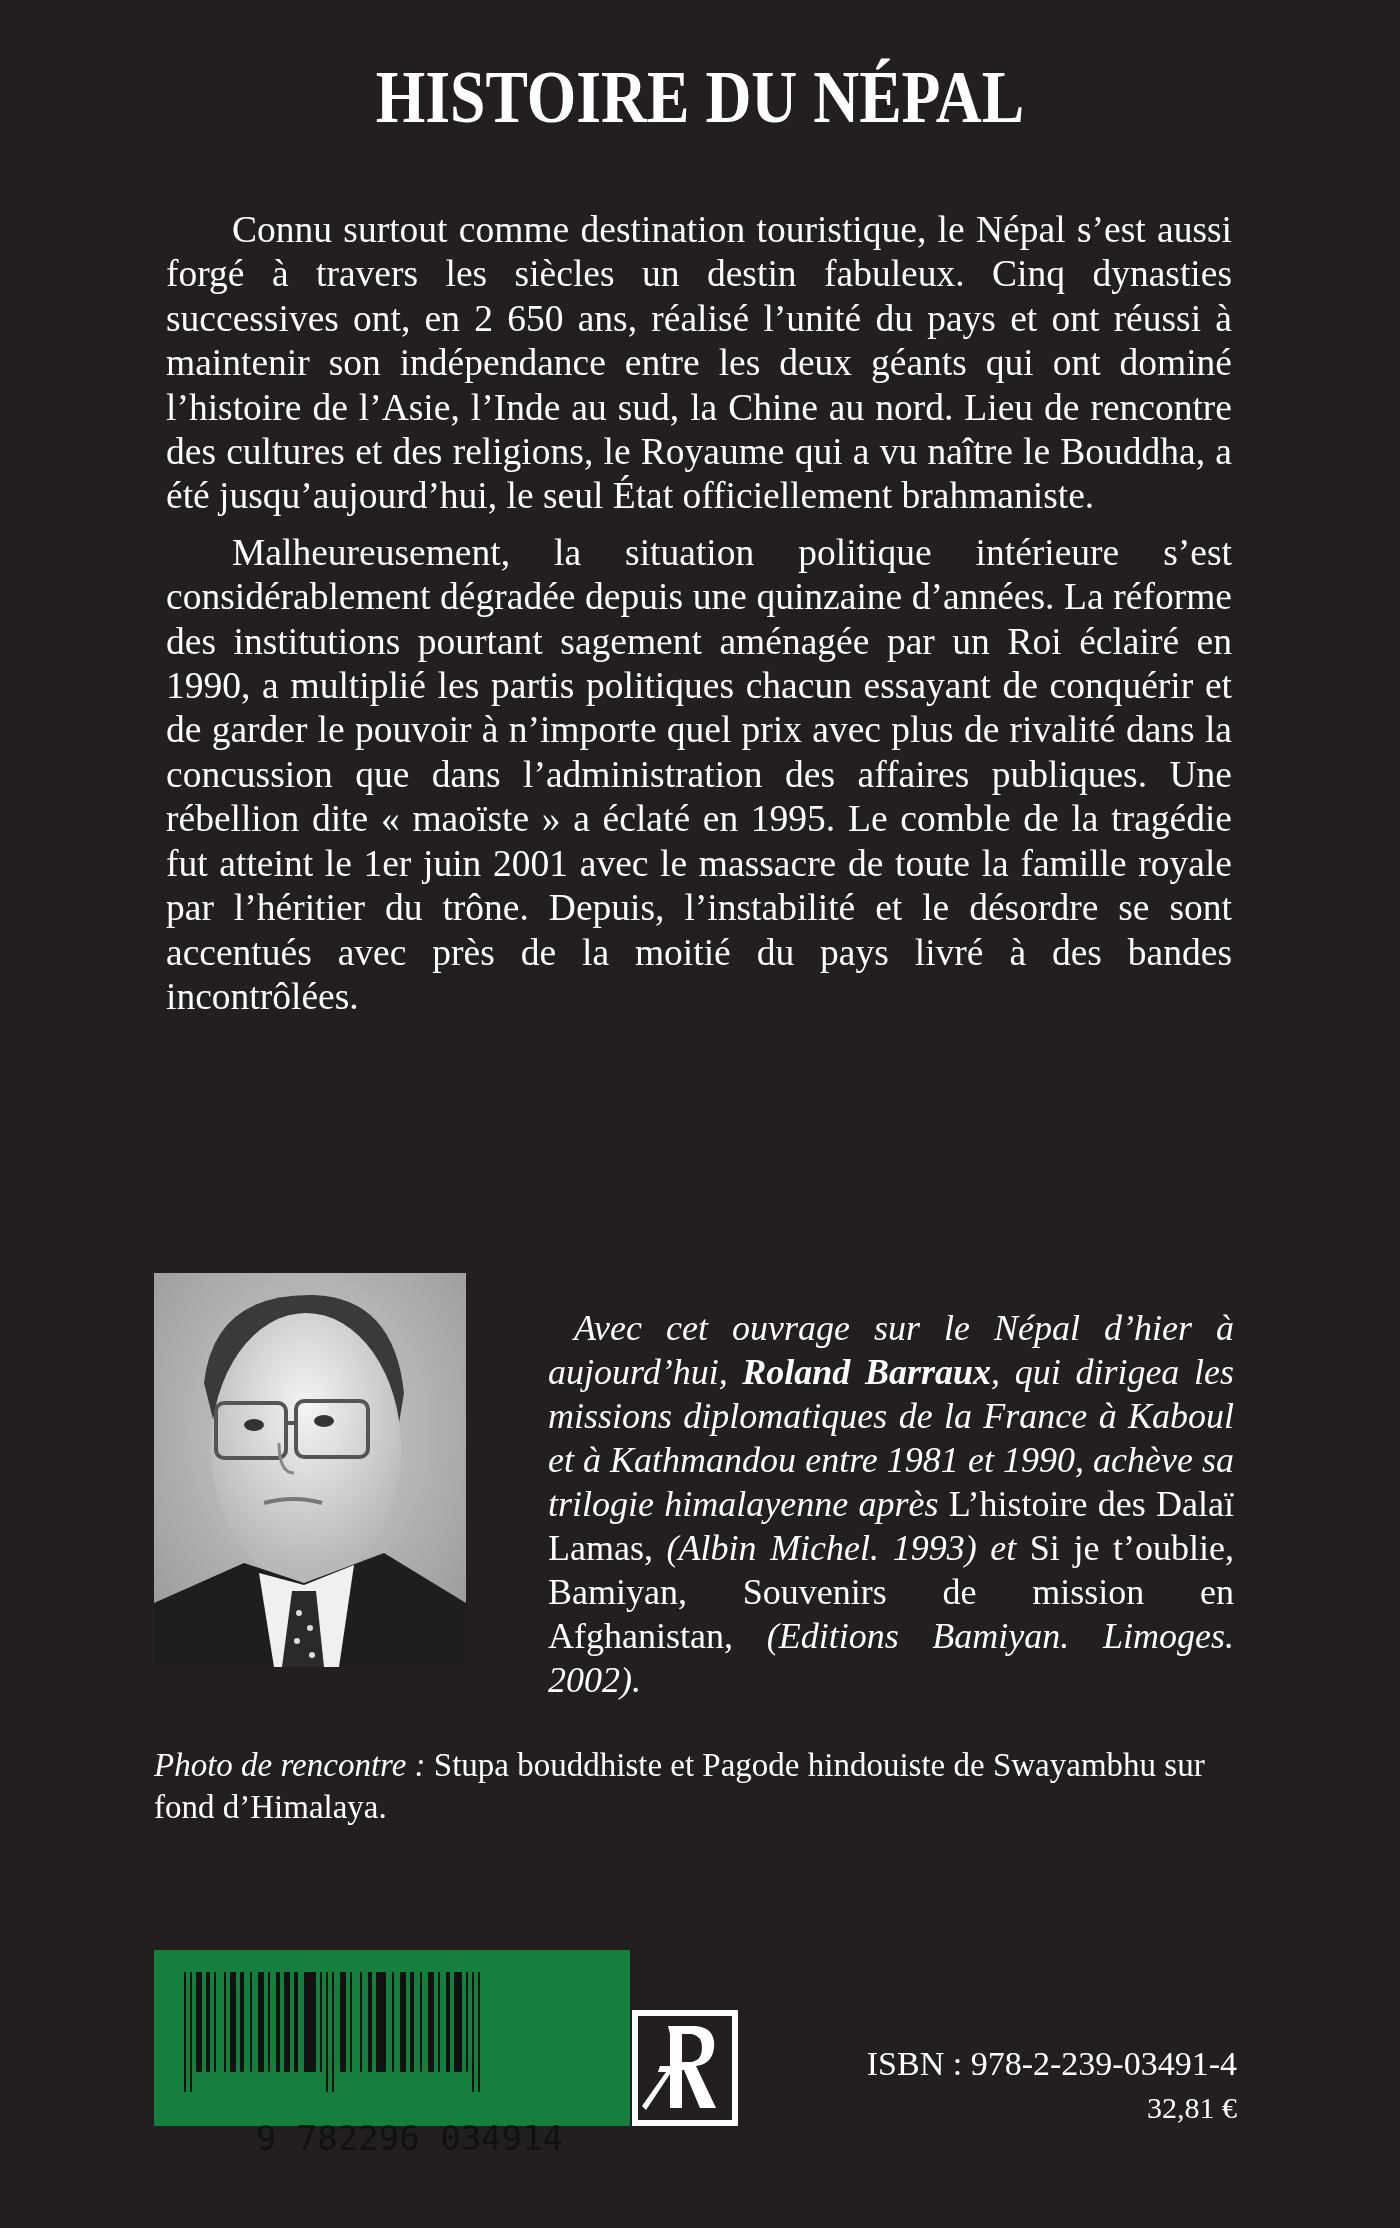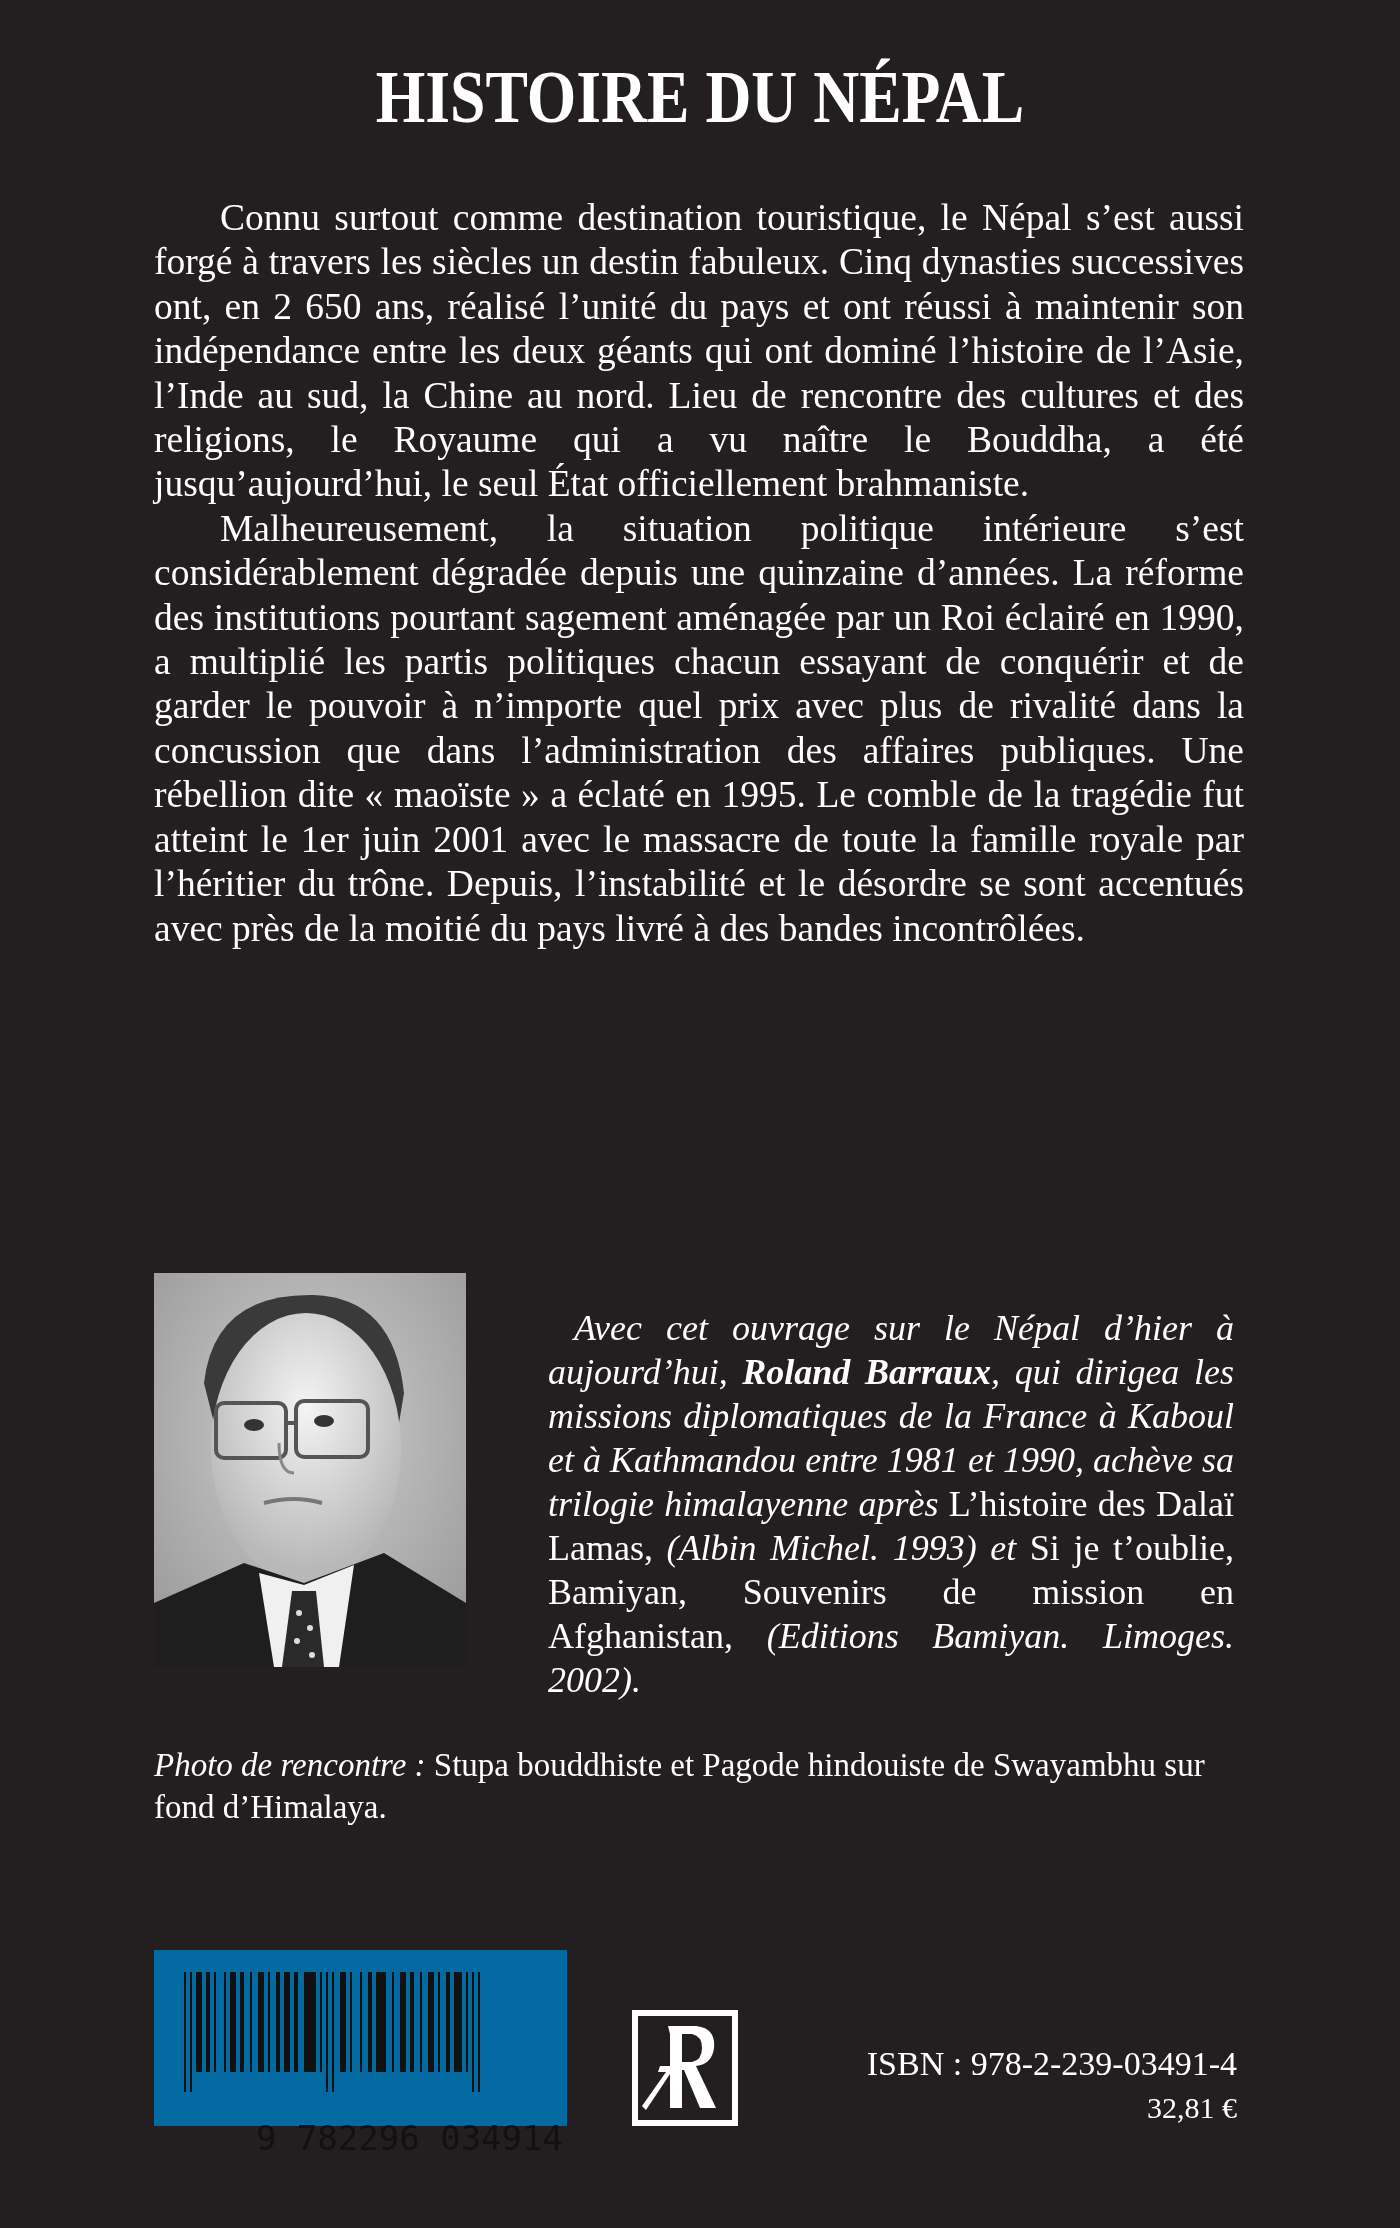--- a/index.html
+++ b/index.html
@@ -20,21 +20,21 @@
     transform: scaleX(0.86);
     transform-origin: 700px 0;
     line-height: 90px;
   }
   .body-text {
     position: absolute; left: 154px; top: 196px; width: 1090px;
     font-size: 37.5px;
     line-height: 44.4px;
     text-align: justify;
   }
-  .body-text p { margin: 0; text-indent: 66px; }
+  .body-text p { margin: 12px; text-indent: 66px; }
   .author-photo {
     position: absolute; left: 154px; top: 1273px; width: 312px; height: 394px;
     background: #8a8a8a;
     overflow: hidden;
   }
   .bio {
     position: absolute; left: 540px; top: 1298px; width: 702px;
     font-size: 36px;
     line-height: 44px;
     text-align: justify;
@@ -42,22 +42,22 @@
   }
   .bio p { margin: 8px; text-indent: 26px; }
   .bio .roman { font-style: normal; }
   .bio .bold { font-weight: bold; }
   .photo-credit {
     position: absolute; left: 154px; top: 1744px; width: 1090px;
     font-size: 33px; line-height: 42px;
   }
   .photo-credit .it { font-style: italic; }
   .barcode {
-    position: absolute; left: 154px; top: 1950px; width: 413px; height: 176px;
-    background: #0369a1;
+    position: absolute; left: 154px; top: 1950px; width: 476px; height: 176px;
+    background: #15803d;
   }
   .barcode svg { display: block; }
   .publisher-logo {
     position: absolute; left: 632px; top: 2010px; width: 106px; height: 116px;
     border: 6px solid #ffffff; box-sizing: border-box;
     background: #231f20;
   }
   .isbn {
     position: absolute; left: 700px; top: 2044px; width: 537px;
     text-align: right; font-size: 34px; line-height: 40px;

